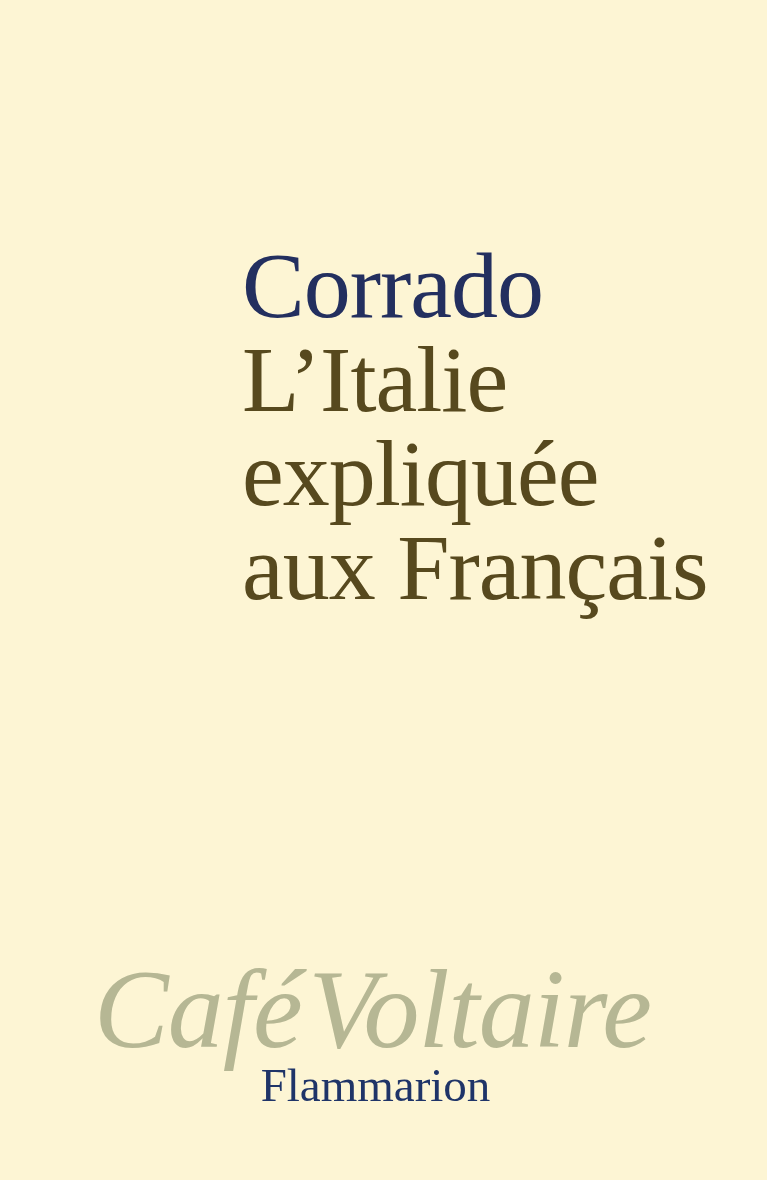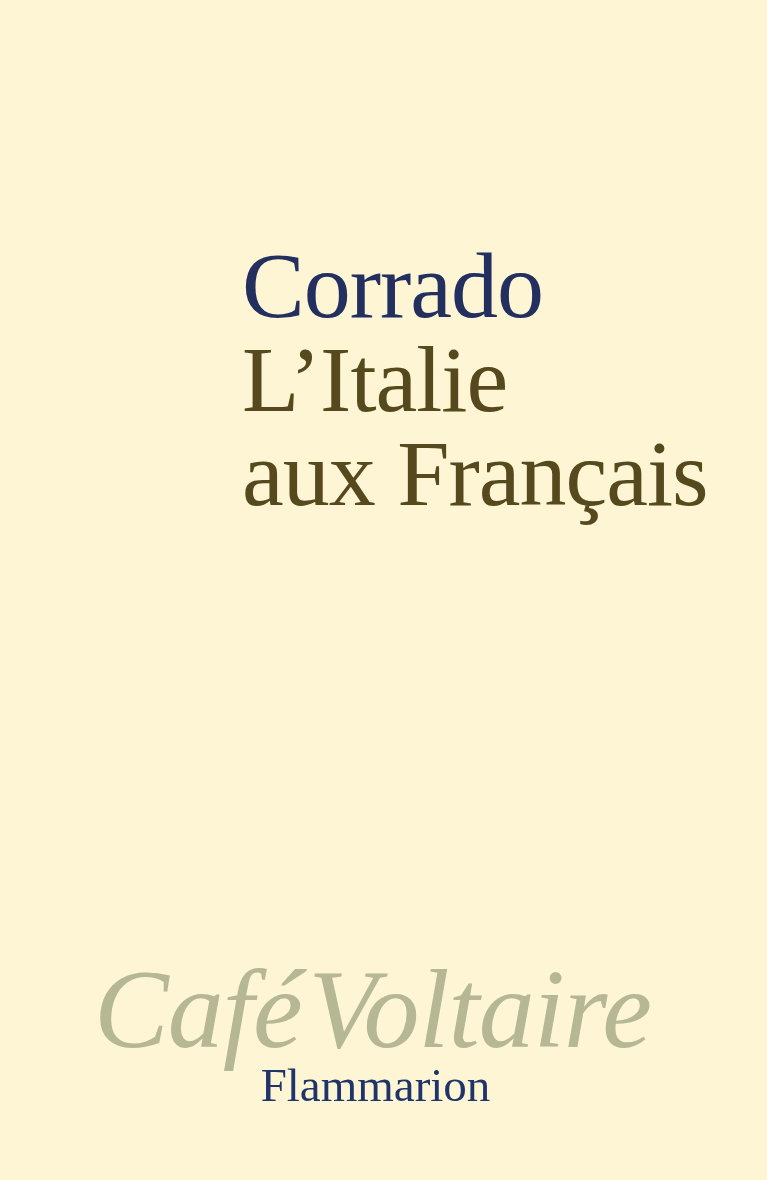--- a/index.html
+++ b/index.html
@@ -62,20 +62,21 @@
   }
 </style>
 </head>
 <body>
 
 <div class="cover">
 
   <div class="text-block">
     <div class="author-line">Corrado</div>
     <div class="title-line">L’Italie</div>
+    <div class="title-line">expliquée</div>
     <div class="title-line">aux Français</div>
   </div>
 
   <div class="collection">Café Voltaire</div>
 
   <div class="publisher">Flammarion</div>
 
 </div>
 
 </body></html>

